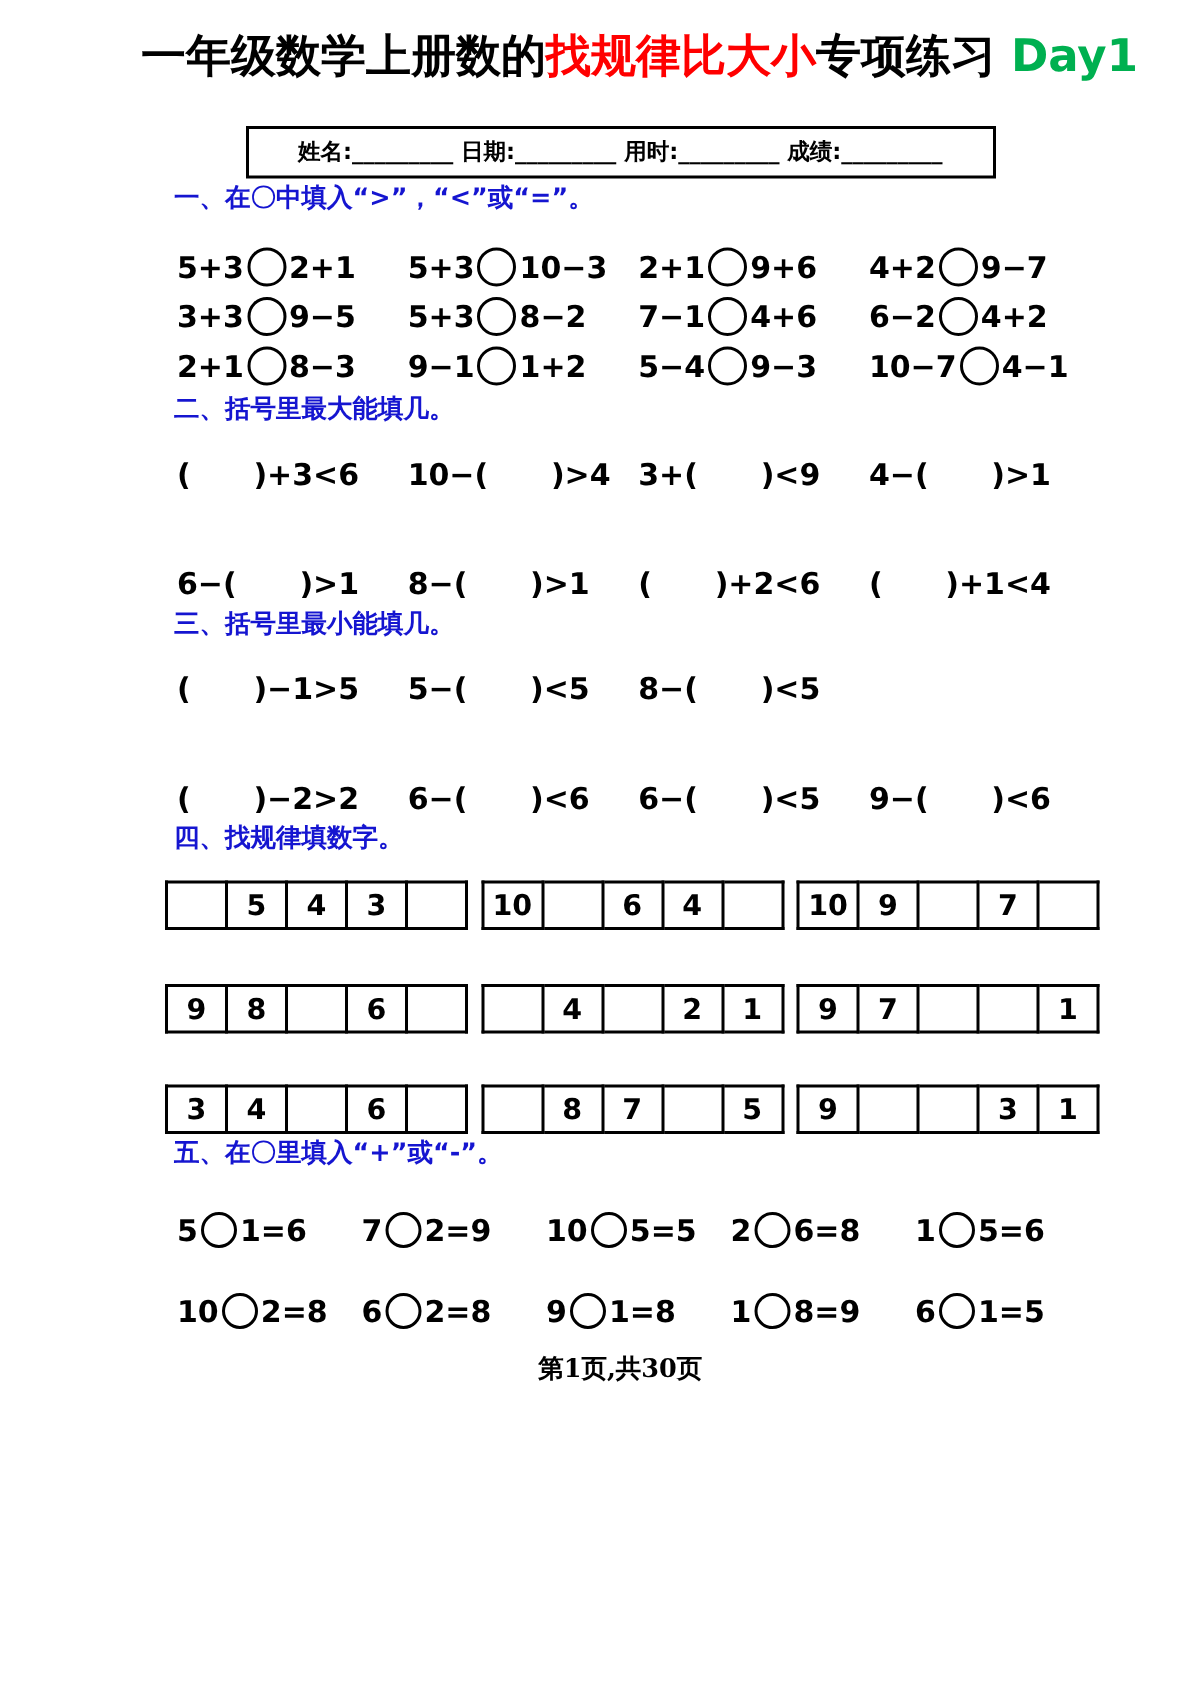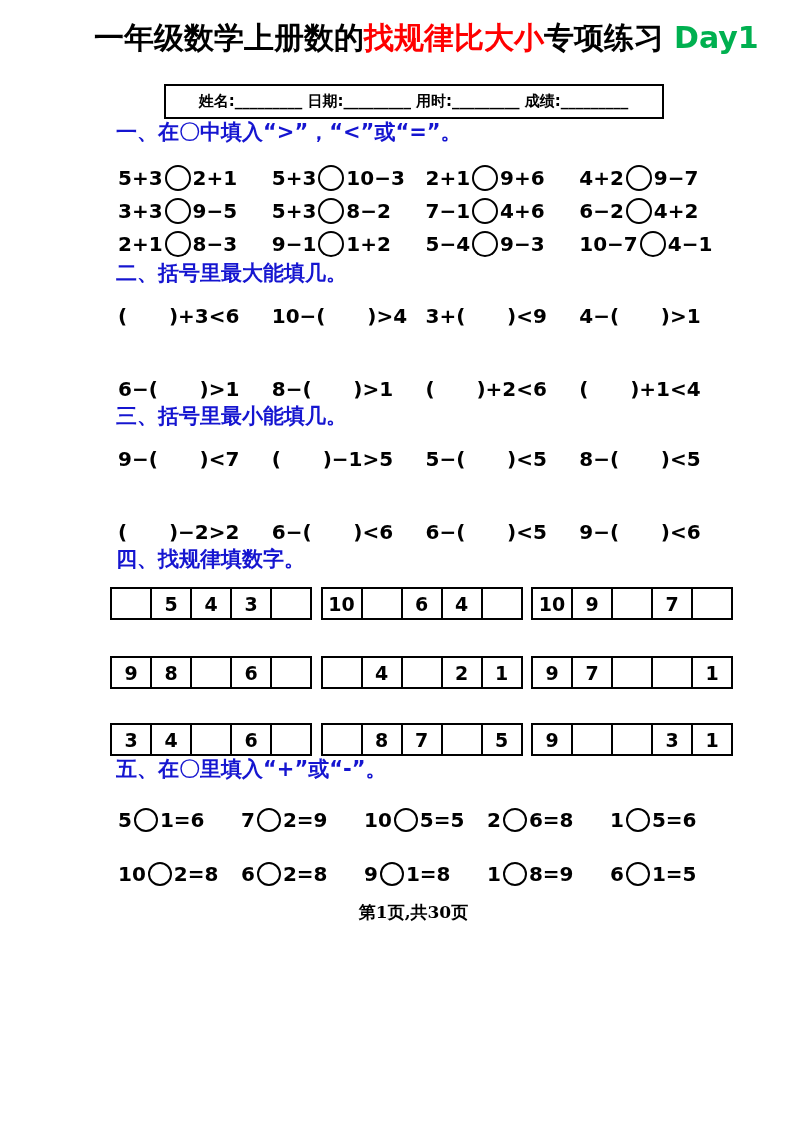--- a/index.html
+++ b/index.html
@@ -18,21 +18,21 @@
   
   .info-box{
     margin:24px auto 0;width:500px;box-sizing:border-box;
     border:2px solid #000;padding:6px 0;font-size:15px;
     text-align:center;white-space:pre;
   }
 
   
   h2.sec{
     color:var(--heading-blue,#1515d0);
-    font-size:21px;line-height:27px;font-weight:bold;
+    font-size:17px;line-height:27px;font-weight:bold;
     margin:0 0 0 22px;
   }
   .h-s1{margin-top:26px;}
   .h-s2{margin-top:14px;}
   .h-s3{margin-top:12px;}
   .h-s4{margin-top:18px;}
   .h-s5{margin-top:28px;}
 
   
   .grid4{display:grid;grid-template-columns:repeat(4,1fr);margin-left:24px;font-size:20px;}
@@ -150,21 +150,20 @@
   </div>
   <div class="grid4 fbrow2">
     <div class="fb">6−(      )&gt;1</div>
     <div class="fb">8−(      )&gt;1</div>
     <div class="fb">(      )+2&lt;6</div>
     <div class="fb">(      )+1&lt;4</div>
   </div>
 
   <h2 class="sec h-s3">三、括号里最小能填几。</h2>
   <div class="grid4 fbrow1">
-    <div class="fb">9−(      )&lt;7</div>
     <div class="fb">(      )−1&gt;5</div>
     <div class="fb">5−(      )&lt;5</div>
     <div class="fb">8−(      )&lt;5</div>
   </div>
   <div class="grid4 fbrow2">
     <div class="fb">(      )−2&gt;2</div>
     <div class="fb">6−(      )&lt;6</div>
     <div class="fb">6−(      )&lt;5</div>
     <div class="fb">9−(      )&lt;6</div>
   </div>

